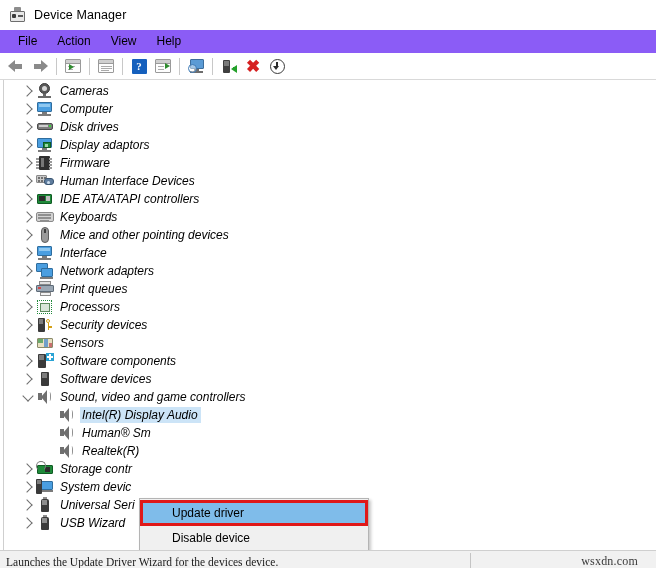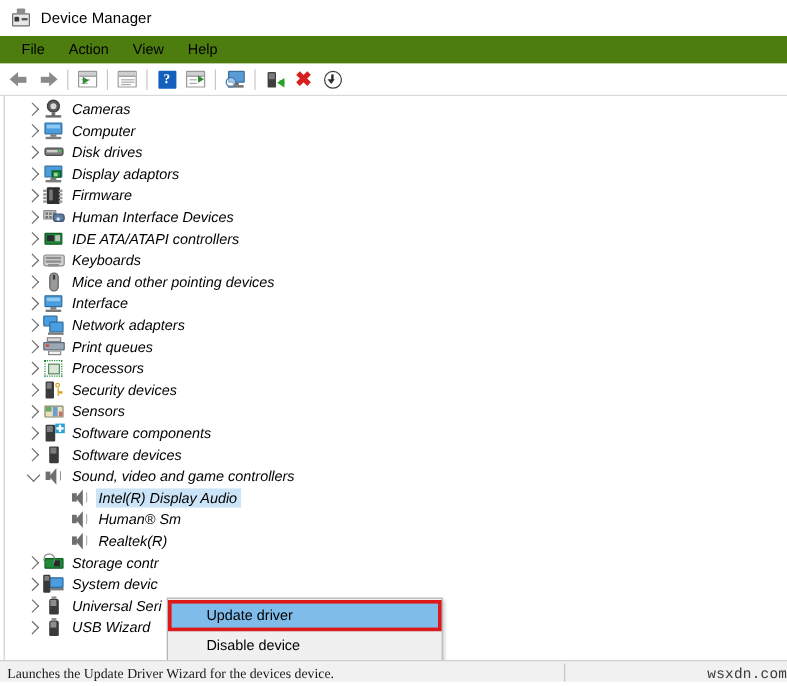--- a/index.html
+++ b/index.html
@@ -71,21 +71,21 @@
   #title-text {
     font-size: 12.5px;
     color: #000;
     letter-spacing: 0.1px;
   }
 
   
   #menubar {
     height: 23px;
     min-height: 23px;
-    background: #4d7c0f;
+    background: #8b5cf6;
     display: flex;
     align-items: center;
     padding-left: 8px;
     box-sizing: border-box;
   }
   .menu-item {
     font-size: 12px;
     color: #000;
     padding: 2px 10px 3px 10px;
     cursor: default;
@@ -473,24 +473,24 @@
     font-family: "Liberation Serif", serif;
   }
   #status-sep {
     position: absolute;
     left: 470px; top: 2px;
     width: 1px; height: 18px;
     background: #c4c4c4;
   }
   #watermark {
     position: absolute;
-    right: 0;
+    right: 18px;
     font-size: 12px;
     color: #3a3a3a;
-    font-family: Liberation Mono, monospace;
+    font-family: Liberation Serif, serif;
     letter-spacing: 0.2px;
   }
   #bottom-strip {
     position: absolute;
     left: 0; bottom: 0;
     width: 656px; height: 4px;
     background: #ffffff;
     overflow: hidden;
   }
 </style>

